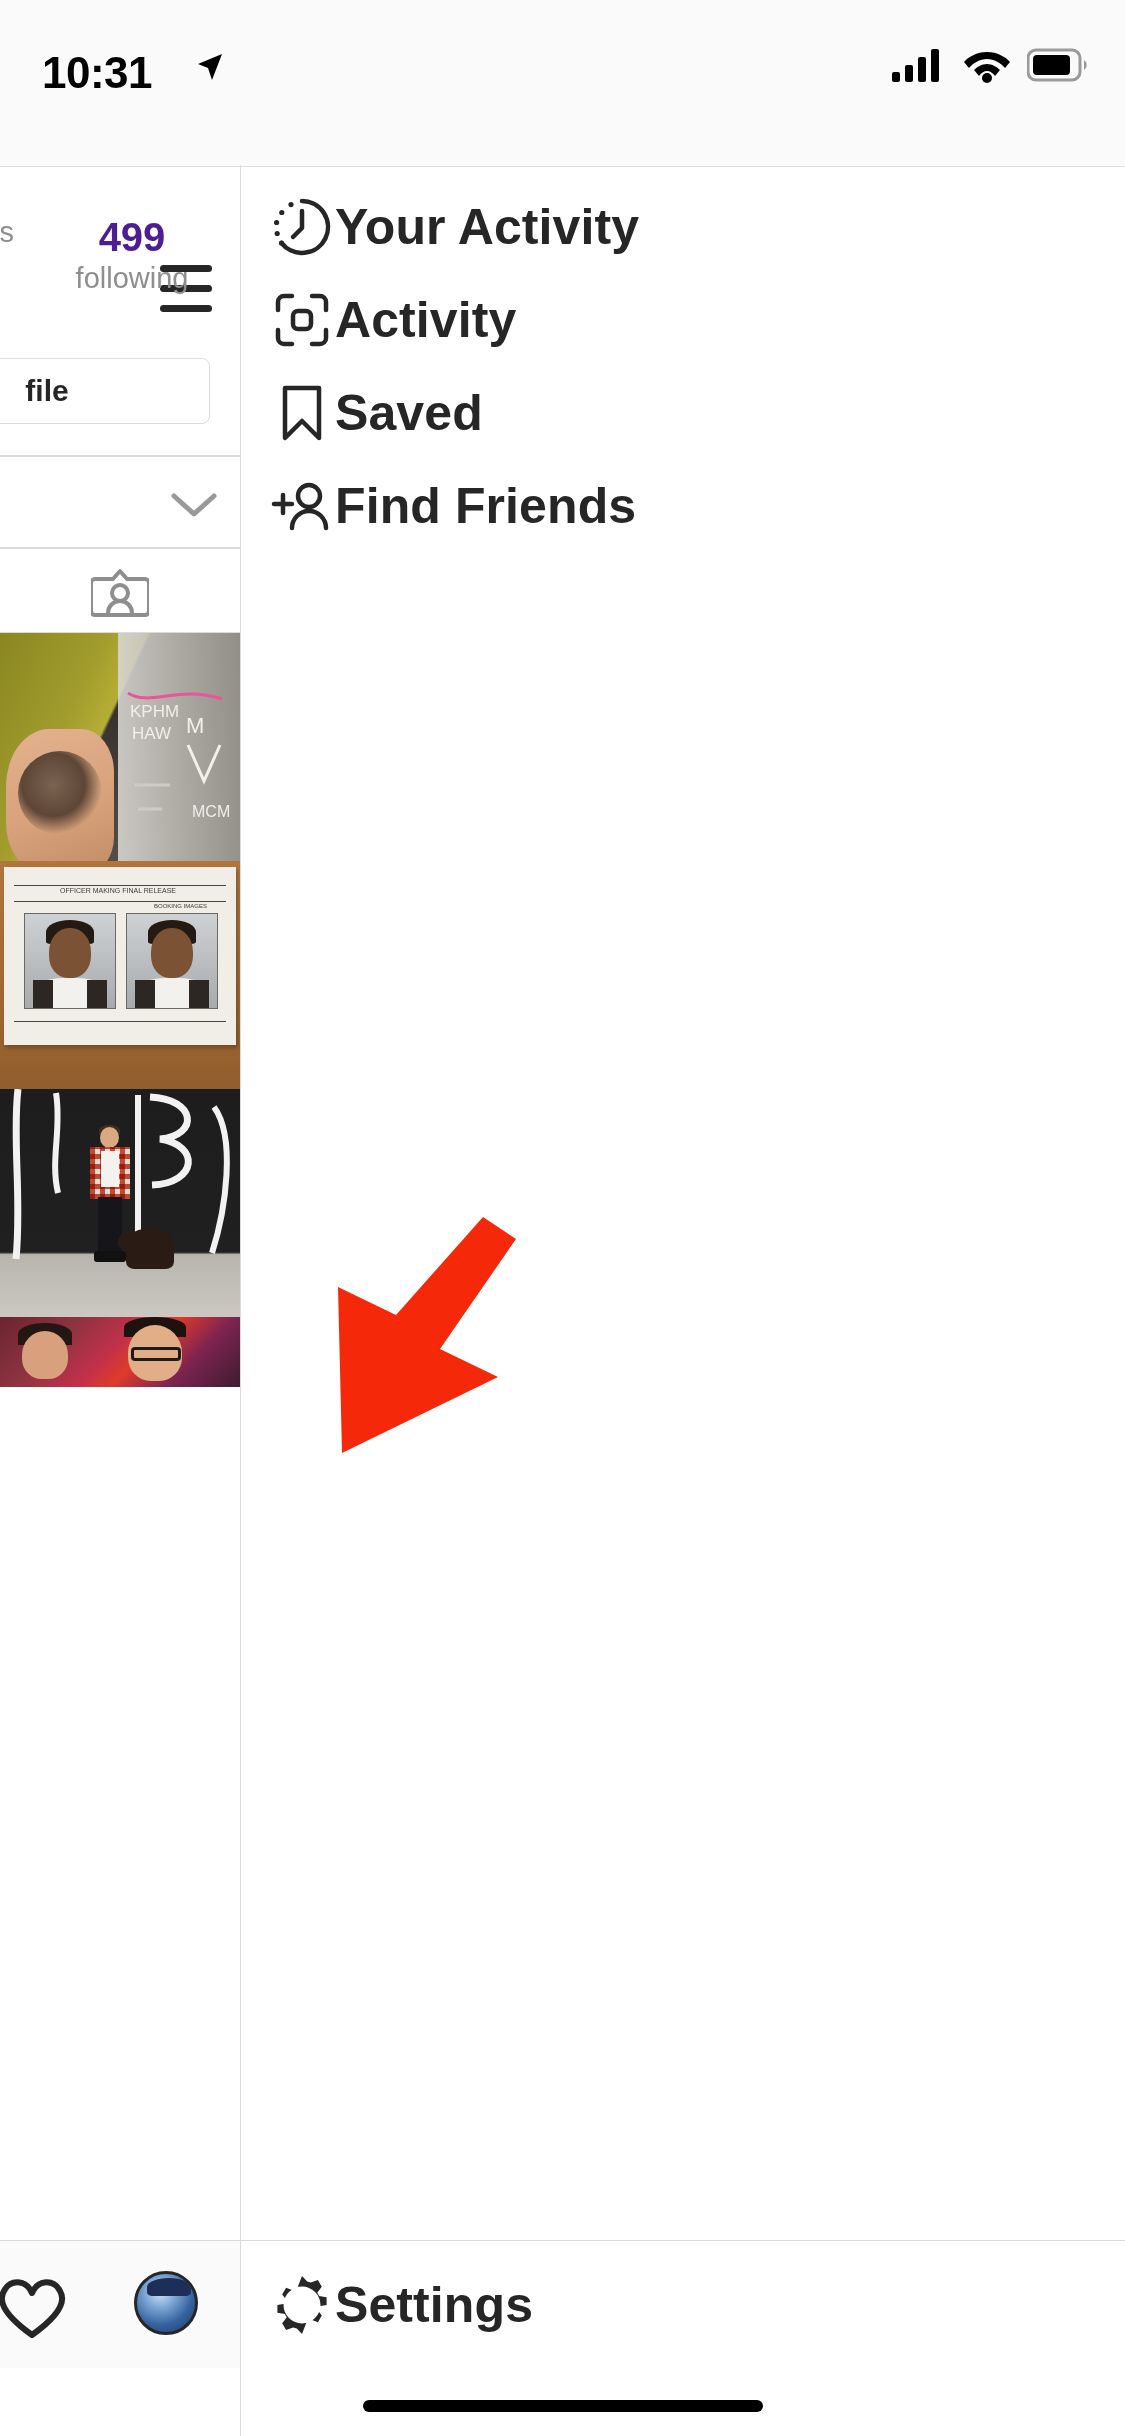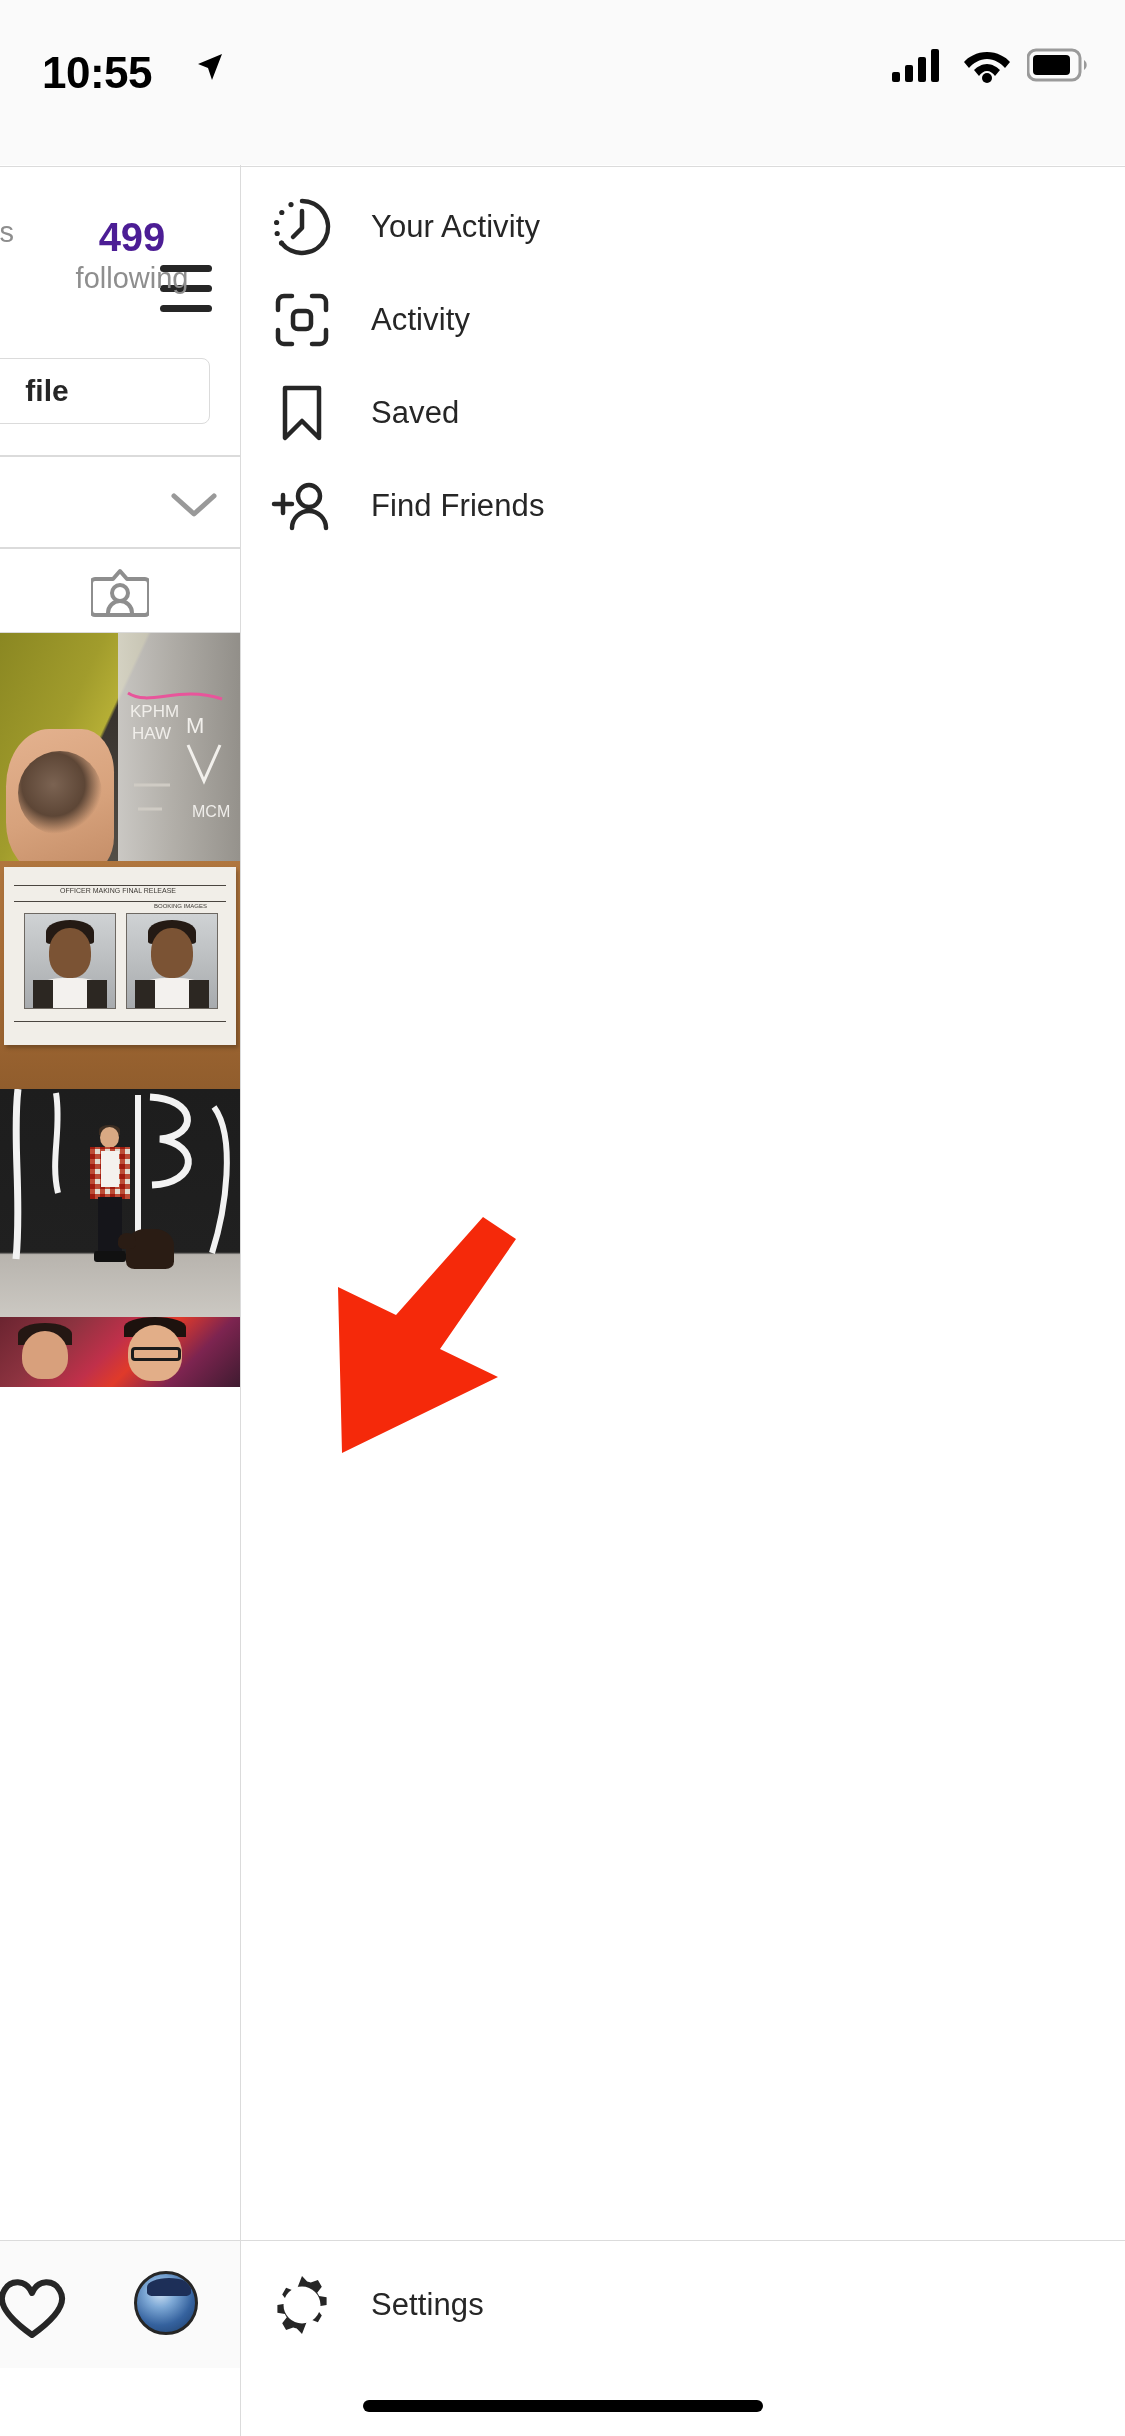--- a/index.html
+++ b/index.html
@@ -204,21 +204,21 @@
   .menu-list { position:absolute; left:0; top:180px; width:885px; }
   .menu-item {
     position:relative; display:flex; align-items:center;
     height:93px; padding-left:28px;
   }
   .menu-icon {
     width:66px; height:66px; display:flex; align-items:center; justify-content:center;
     flex:0 0 66px;
   }
   .menu-label {
-    margin-left:36px; font-size:31px; color:#262626; font-weight:400; letter-spacing:.1px;
+    font-size:50px; color:#262626; font-weight:700; letter-spacing:.1px;
   }
 
   
   .settings-row {
     position:absolute; left:0; top:2240px; width:885px; height:128px;
     border-top:1px solid #dbdbdb;
     display:flex; align-items:center; padding-left:28px; background:#fff;
   }
 
   
@@ -434,21 +434,21 @@
             l-7.1 2.6 l-3.9 -6.8 l4.6 -6.0 a24.5 24.5 0 0 1 -1.9 -3.2 L6.4 38.8 l0 -7.8 l7.5 -1.2
             a24.5 24.5 0 0 1 1.9 -3.2 l-4.6 -6.0 l3.9 -6.8 l7.1 2.6 a24.5 24.5 0 0 1 3.6 -1.0 Z"></path>
           <circle cx="31" cy="31" r="18.5" fill="#ffffff"></circle>
         </svg>
       </span>
       <span class="menu-label">Settings</span>
     </div>
   </div>
 
   <div class="status-bar">
-    <div class="status-time">10:55</div>
+    <div class="status-time">10:31</div>
     <div class="loc-arrow">
       <svg width="34" height="34" viewBox="0 0 34 34">
         <path d="M30 4 L6 14 L16 18 L20 30 Z" fill="#000"></path>
       </svg>
     </div>
     <div class="status-right">
       <svg width="56" height="38" viewBox="0 0 56 38">
         <rect x="1" y="26" width="8" height="10" rx="2" fill="#000"></rect>
         <rect x="14" y="19" width="8" height="17" rx="2" fill="#000"></rect>
         <rect x="27" y="11" width="8" height="25" rx="2" fill="#000"></rect>

